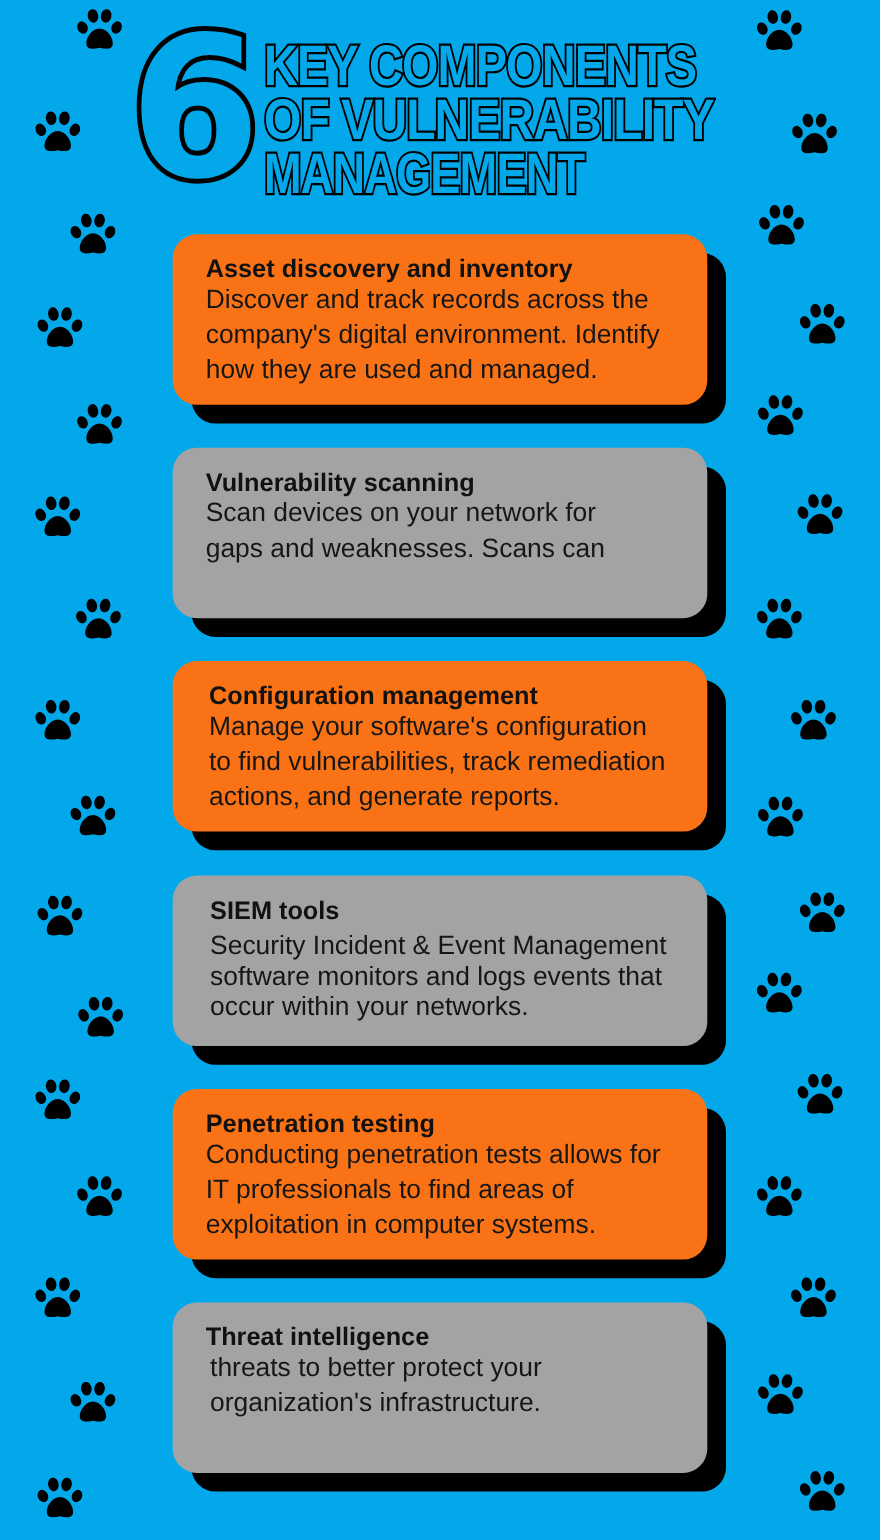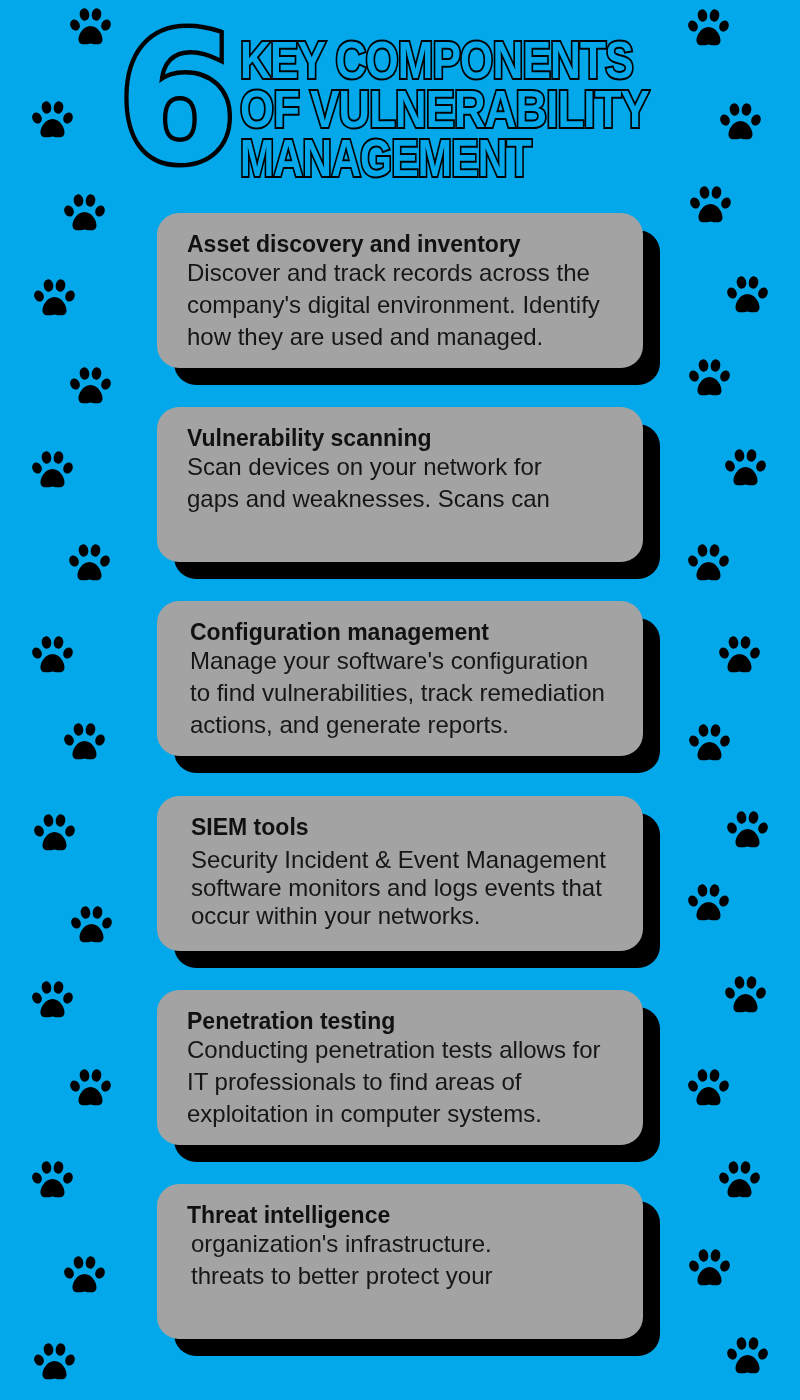--- a/index.html
+++ b/index.html
@@ -38,21 +38,21 @@
   .card-wrap { position:absolute; left:157px; width:486px; height:155px; }
   .card-shadow {
     position:absolute; left:17px; top:17px; width:486px; height:155px;
     background:#000; border-radius:22px;
   }
   .card {
     position:absolute; left:0; top:0; width:486px; height:155px;
     border-radius:22px; box-sizing:border-box;
     padding:18px 20px 0 30px;
   }
-  .card.blue { background:#a3a3a3; }
+  .card.blue { background:#f97316; }
   .card.gray { background:#a3a3a3; }
   .card-title {
     font-family:"Liberation Sans", sans-serif; font-weight:bold;
     font-size:23px; color:#111; line-height:26px; margin:0;
   }
   .card-body {
     font-family:"Liberation Sans", sans-serif;
     font-size:24px; color:#161616; line-height:32px; margin:0;
   }
   .card-body span { display:block; white-space:nowrap; }
@@ -480,17 +480,17 @@
       <span>exploitation in computer systems.</span>
     </p>
   </div>
 </div>
 
 <div class="card-wrap" style="top:1184px">
   <div class="card-shadow"></div>
   <div class="card gray">
     <p class="card-title">Threat intelligence</p>
     <p class="card-body" style="padding-left:4px">
+      <span>threats to better protect your</span>
       <span>organization's infrastructure.</span>
-      <span>threats to better protect your</span>
     </p>
   </div>
 </div>
 
 </body></html>

